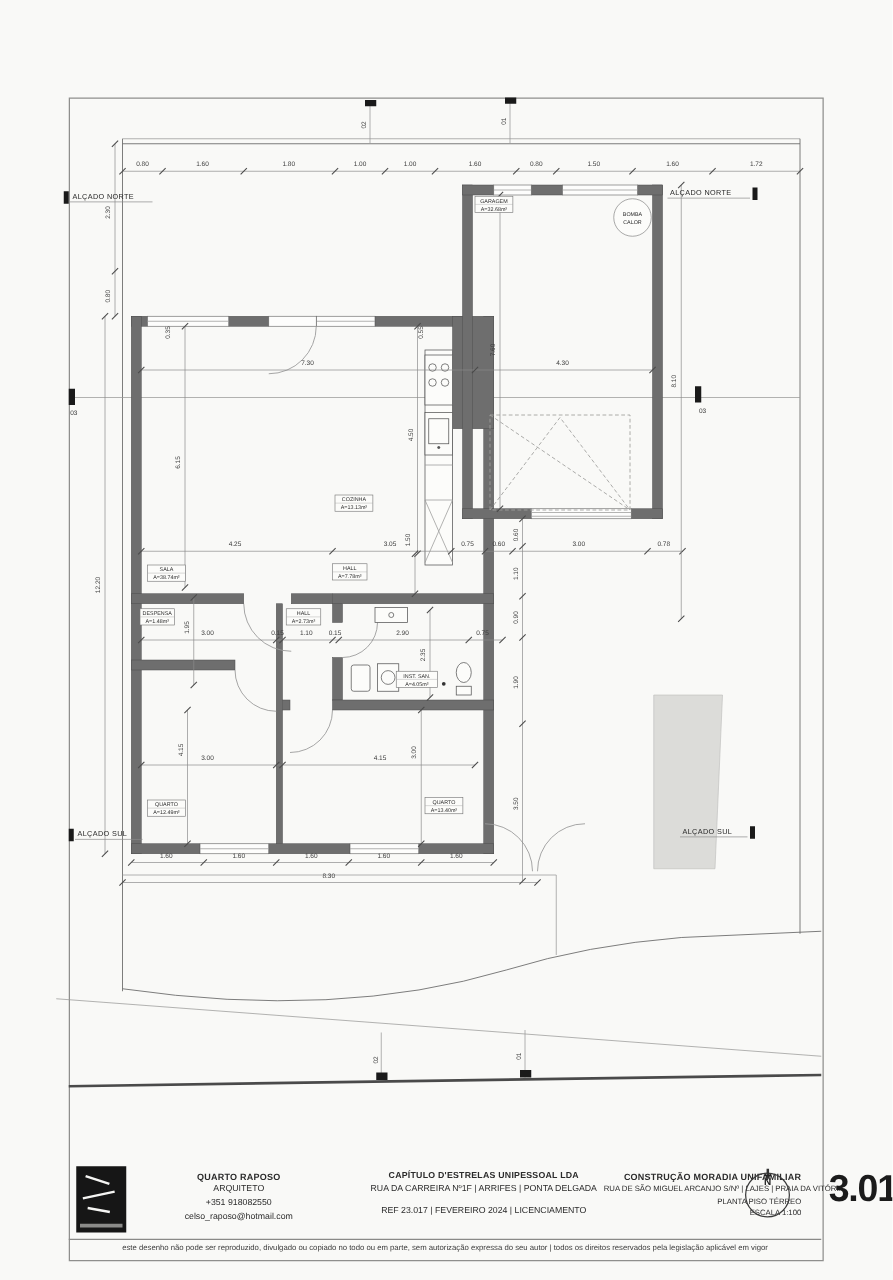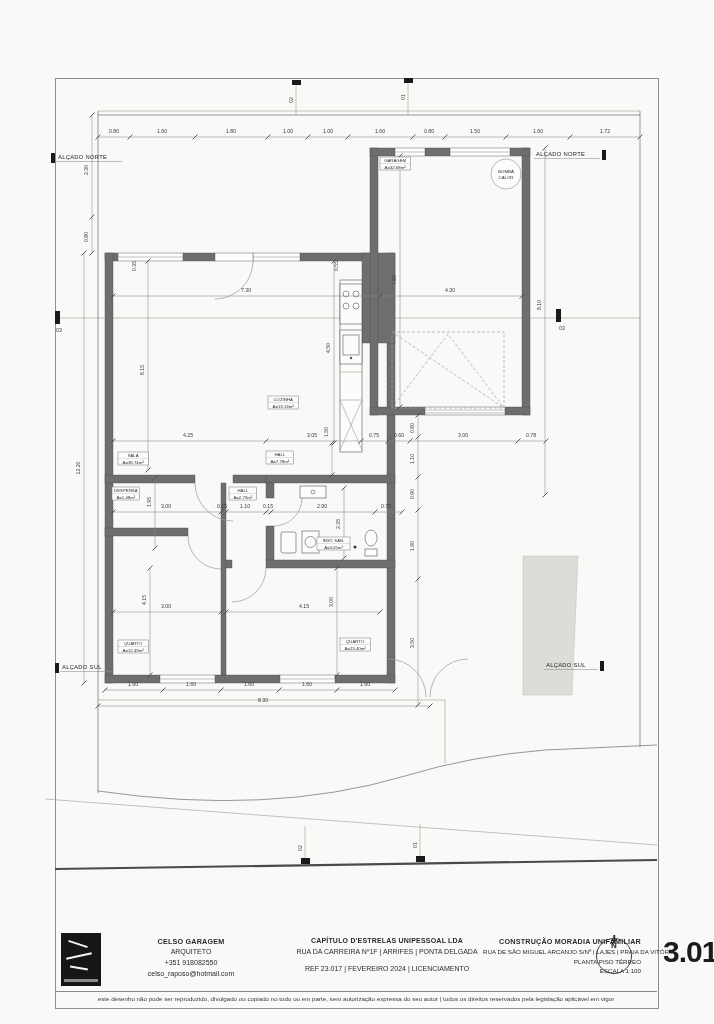--- a/index.html
+++ b/index.html
@@ -431,21 +431,21 @@
   </svg>
 
   <div class="tb">
     <div class="logo">
       <i class="s1"></i>
         <i class="s2"></i>
         <i class="s3"></i>
         <i class="s4"></i>
     </div>
     <div class="tb-col tb-architect">
-      <div class="tb-name">CELSO GARAGEM</div>
+      <div class="tb-name">QUARTO RAPOSO</div>
       <div>ARQUITETO</div>
       <div>+351 918082550</div>
       <div>celso_raposo@hotmail.com</div>
     </div>
     <div class="tb-col tb-office">
       <div class="tb-name">CAPÍTULO D'ESTRELAS UNIPESSOAL LDA</div>
       <div>RUA DA CARREIRA Nº1F | ARRIFES | PONTA DELGADA</div>
       <div class="tb-gap"></div>
       <div>REF 23.017 | FEVEREIRO 2024 | LICENCIAMENTO</div>
     </div>

